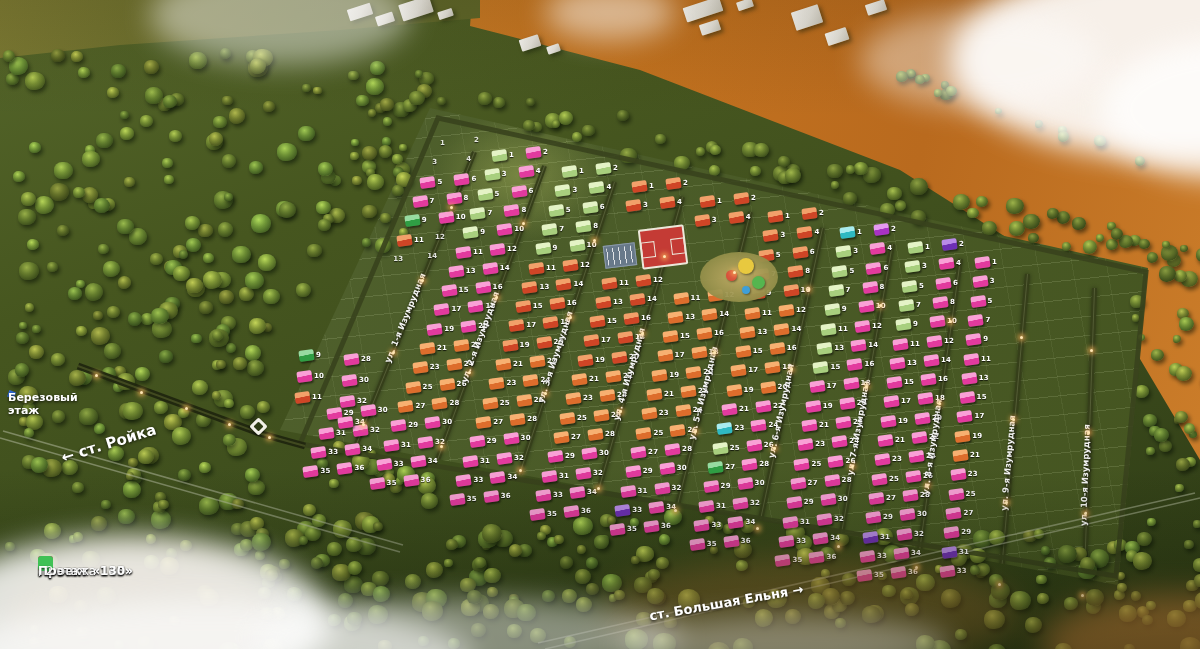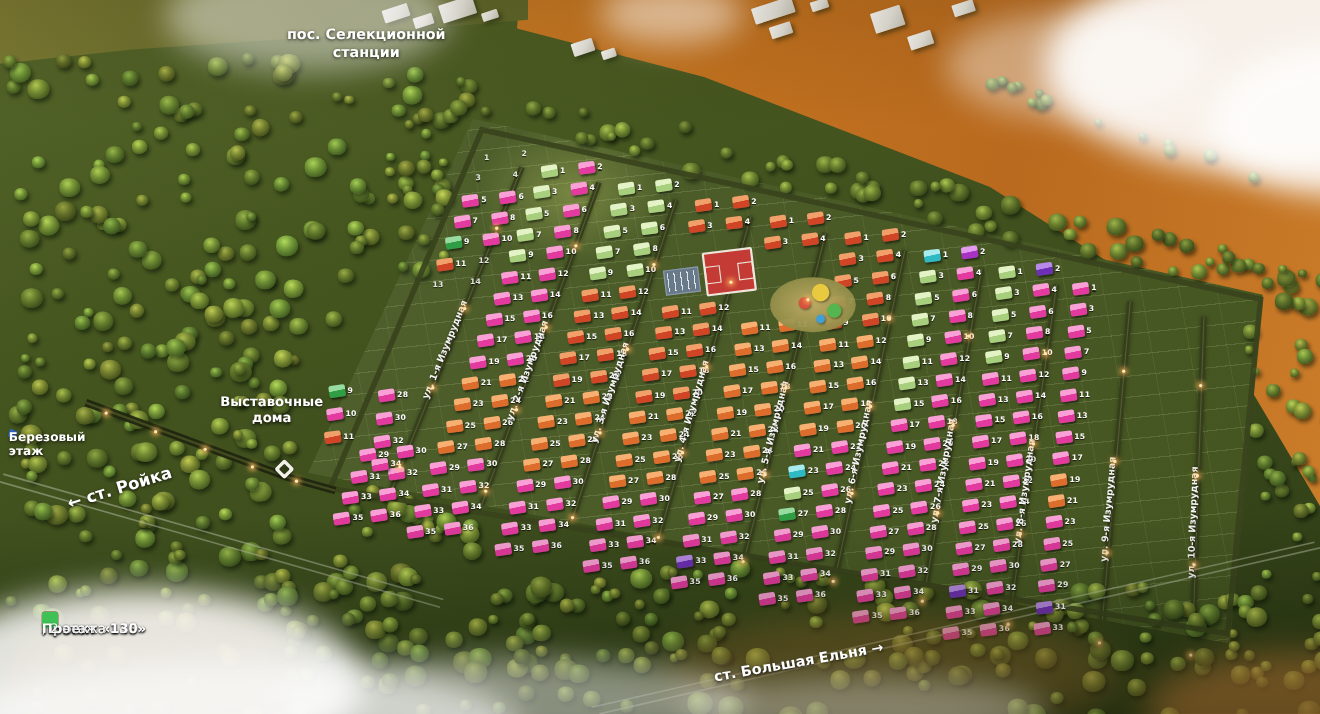--- a/index.html
+++ b/index.html
@@ -1928,22 +1928,20 @@
     <div class="court"></div>
     <div class="pg-base"></div>
     <div class="pg-c" style="left:738px;top:258px;width:16px;height:16px;background:#e8c93f;"></div>
     <div class="pg-c" style="left:726px;top:270px;width:11px;height:11px;background:#d8503c;"></div>
     <div class="pg-c" style="left:752px;top:276px;width:13px;height:13px;background:#55b54f;"></div>
     <div class="pg-c" style="left:742px;top:286px;width:8px;height:8px;background:#3f9fd8;"></div>
   </div>
 
   <div class="gate"></div>
 
-  <div class="biglabel lbl-settlement">пос. Селекционной станции</div>
-  <div class="biglabel lbl-show">Выставочные дома</div>
   <div class="biglabel lbl-berez"><span class="berez-ico"></span><span style="position:relative;">Березовый этаж</span></div>
   <div class="biglabel lbl-royka">← ст. Ройка</div>
   <div class="biglabel lbl-elnya">ст. Большая Ельня →</div>
 
   <div id="legend">
     <div class="leg-row">
       <div class="leg-sw" style="background: rgb(239, 68, 71);"></div>
       <div class="leg-tx">
           <b>Проект «115»</b>
           <span>, 1 этаж</span>

